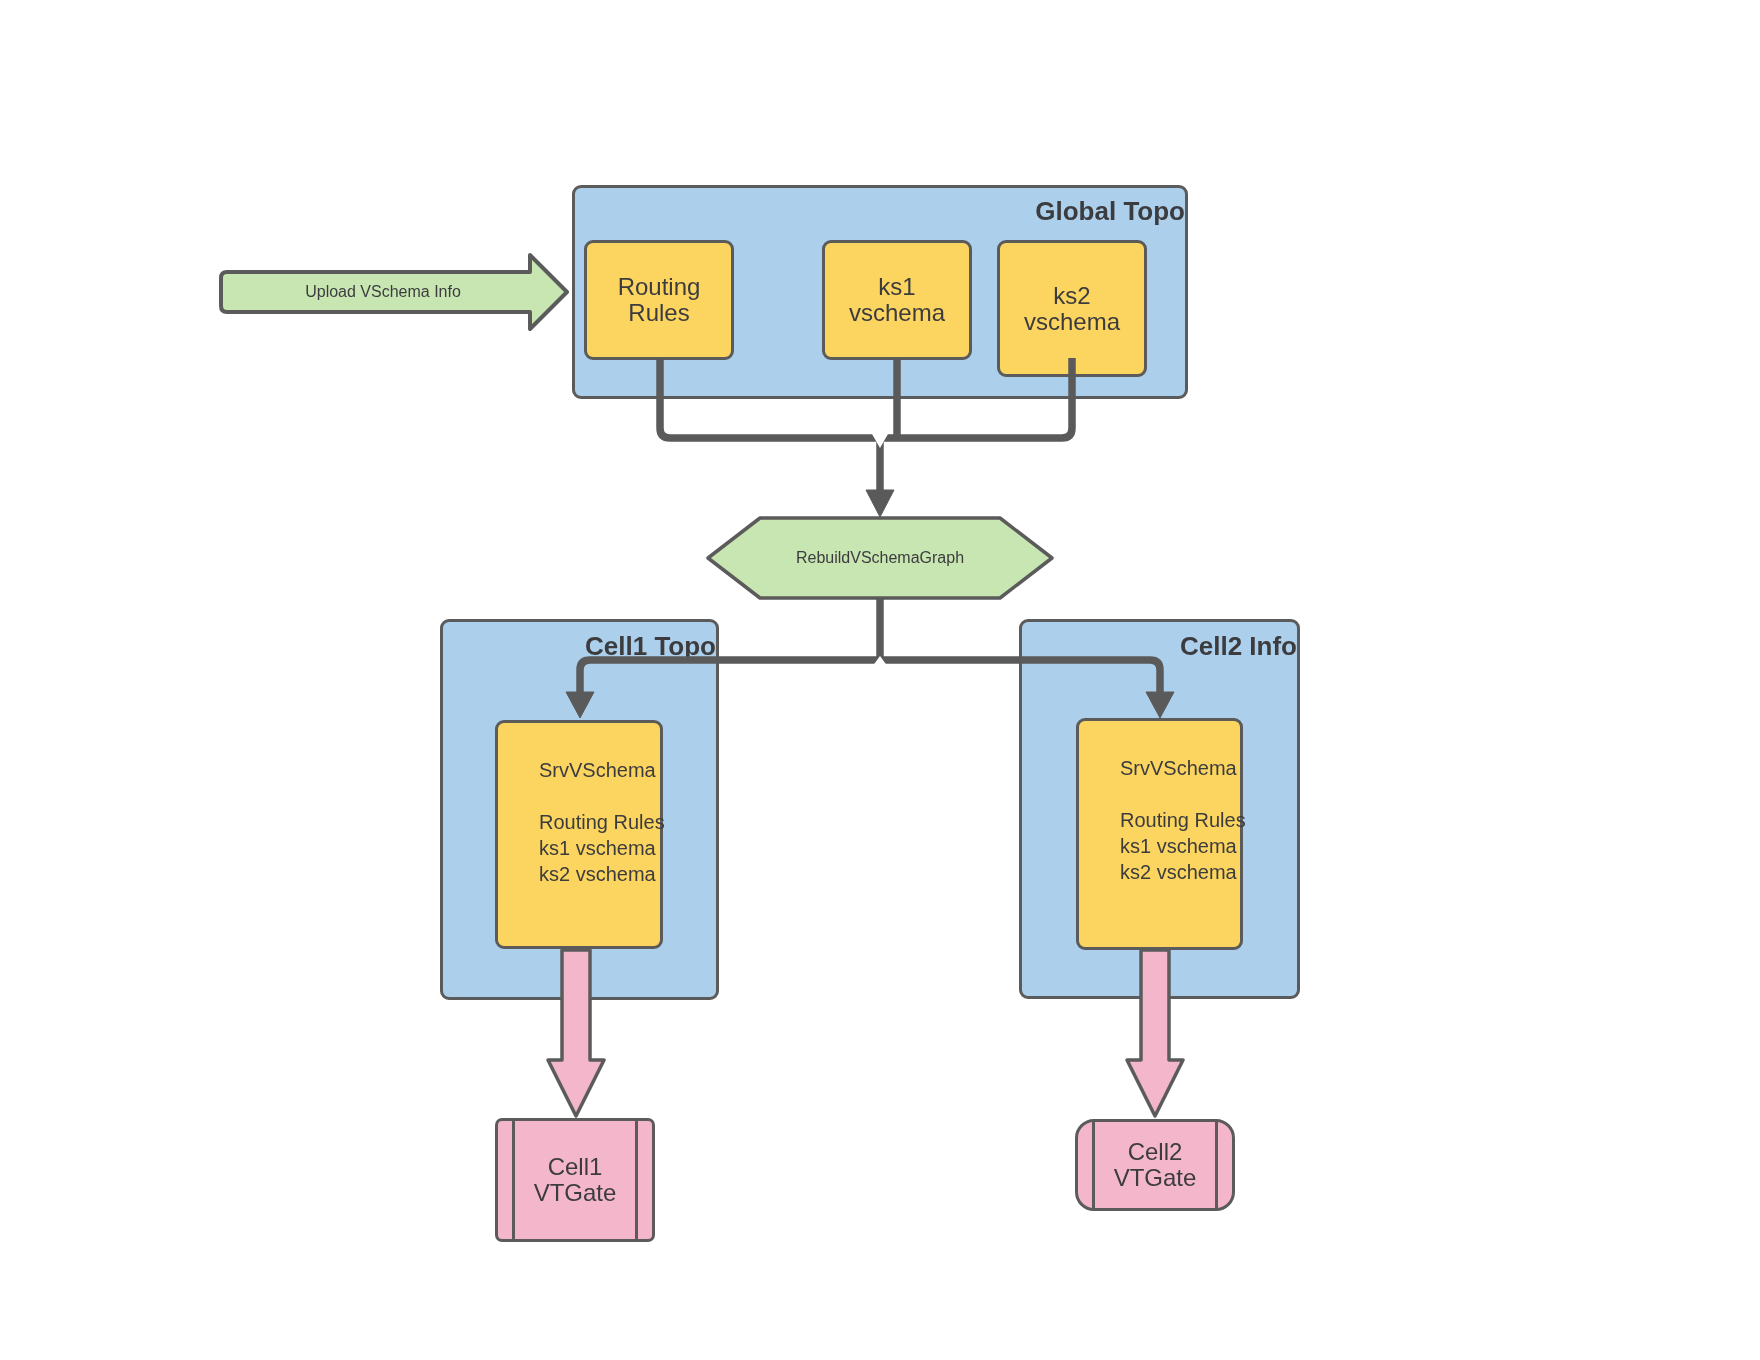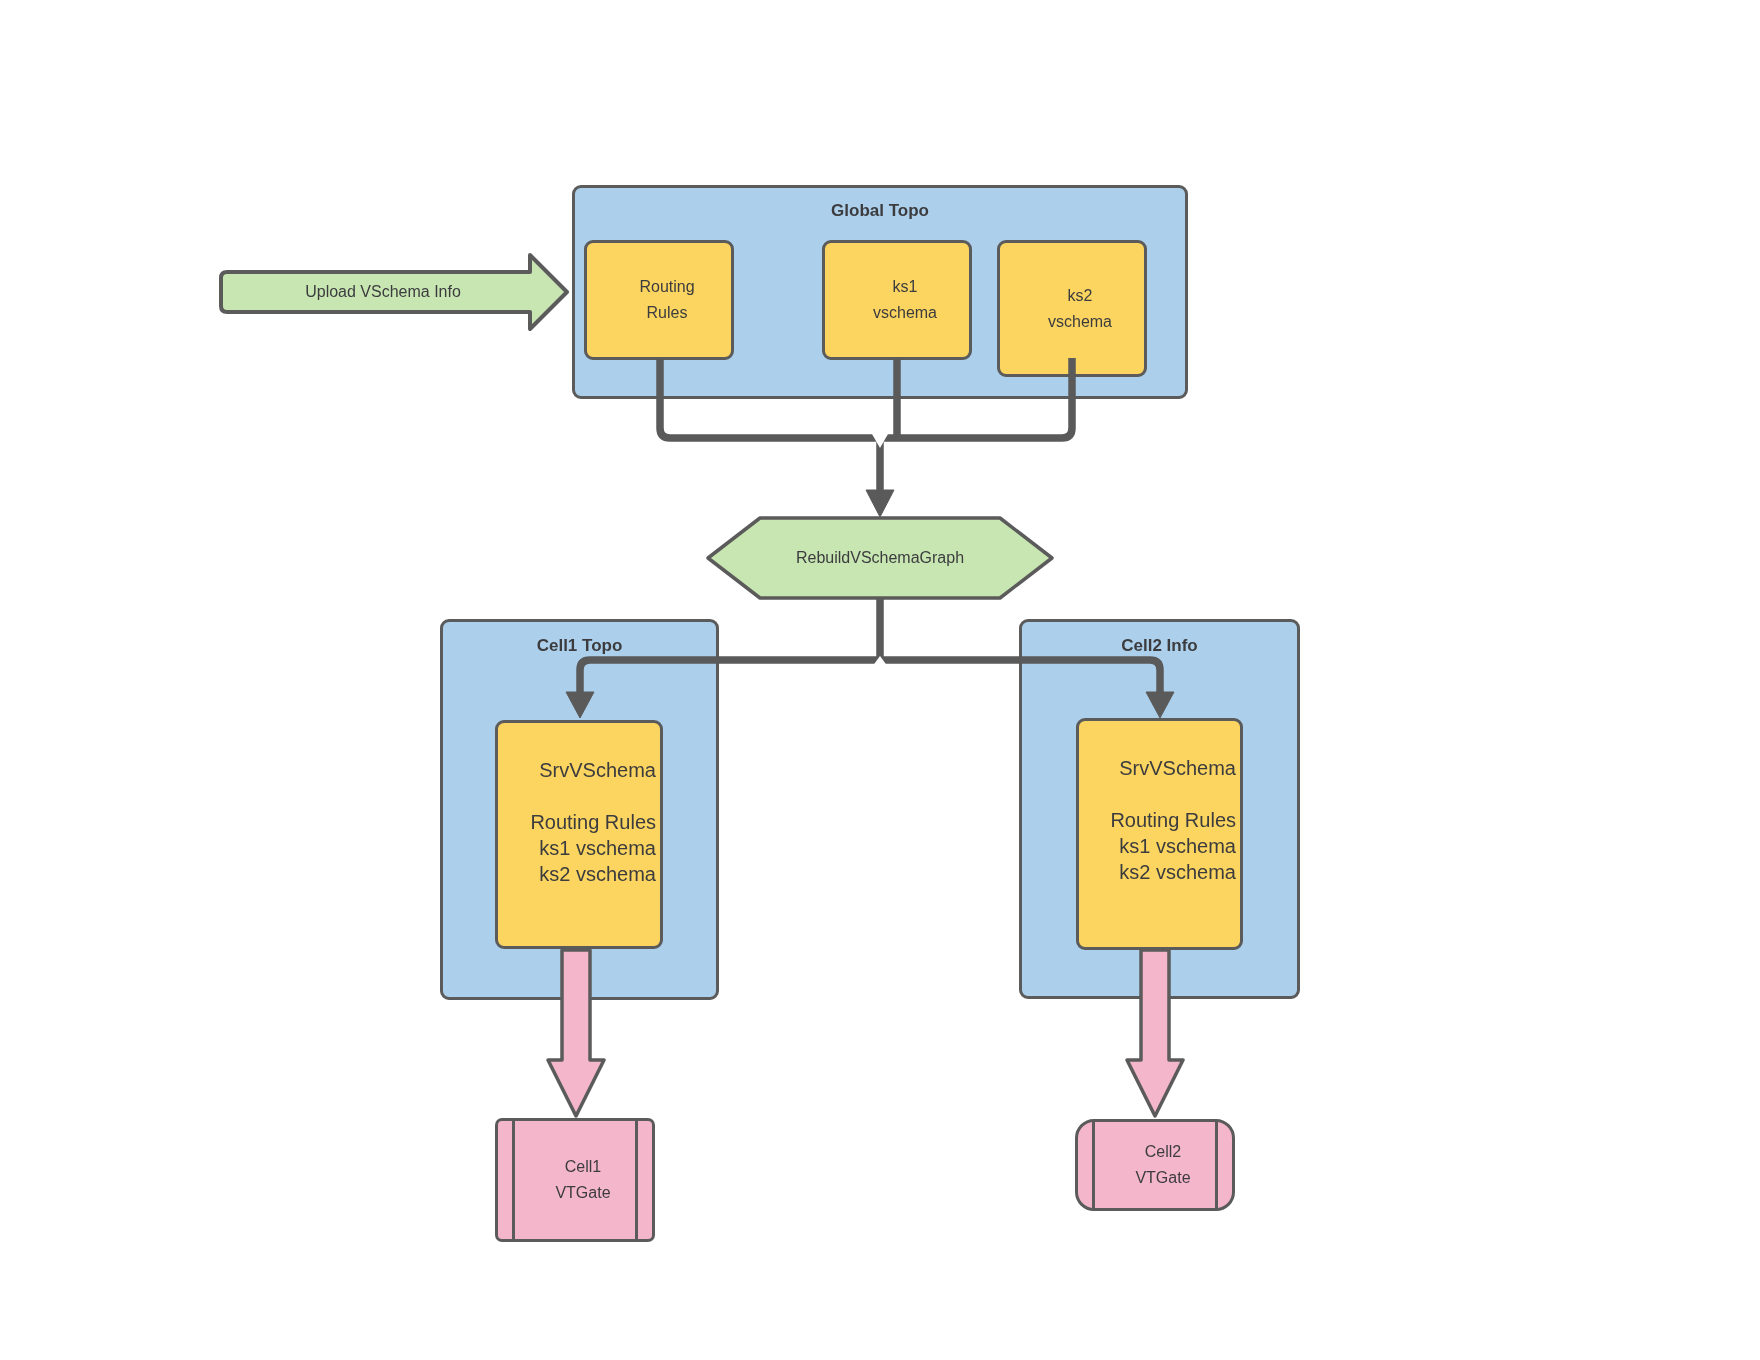--- a/index.html
+++ b/index.html
@@ -18,30 +18,30 @@
     font-family:"Liberation Sans", sans-serif;color:var(--text);overflow:hidden;
   }
   .abs{position:absolute;box-sizing:border-box;}
   .shape{
     border:3px solid var(--stroke);border-radius:9px;
   }
   .blue-box{background:var(--blue);z-index:2;}
   .yellow-box{background:var(--yellow);z-index:4;}
   .pink-box{background:var(--pink);z-index:2;}
   .group-title{
-    position:absolute;left:0;right:0;text-align:center;
-    font-size:17px;font-weight:bold;line-height:24px;white-space:pre-line;
+    position:absolute;left:0;right:0;text-align:right;
+    font-size:26px;font-weight:bold;line-height:24px;white-space:pre-line;
   }
   .node-label{
     display:flex;align-items:center;justify-content:center;text-align:center;
-    width:100%;height:100%;font-size:16px;line-height:26px;white-space:pre-line;margin-left:8px;
+    width:100%;height:100%;font-size:24px;line-height:26px;white-space:pre-line;
   }
   .srv-label{
     width:100%;height:100%;font-size:20px;line-height:26px;white-space:pre-line;
-    text-align:right;padding:34px 4px 0 9px;box-sizing:border-box;
+    text-align:left;padding:34px 4px 0 9px;box-sizing:border-box;margin-left:32px;
   }
   .float-label{
     display:flex;align-items:center;justify-content:center;text-align:center;
     font-size:16px;line-height:24px;z-index:6;white-space:pre-line;
   }
   .side-line{position:absolute;top:0;bottom:0;width:3px;background:var(--stroke);}
   svg.layer{position:absolute;left:0;top:0;pointer-events:none;}
   #svg-under{z-index:3;}
   #svg-top{z-index:5;}
   .connector{stroke:var(--line);stroke-width:7.5;fill:none;stroke-linejoin:round;}

